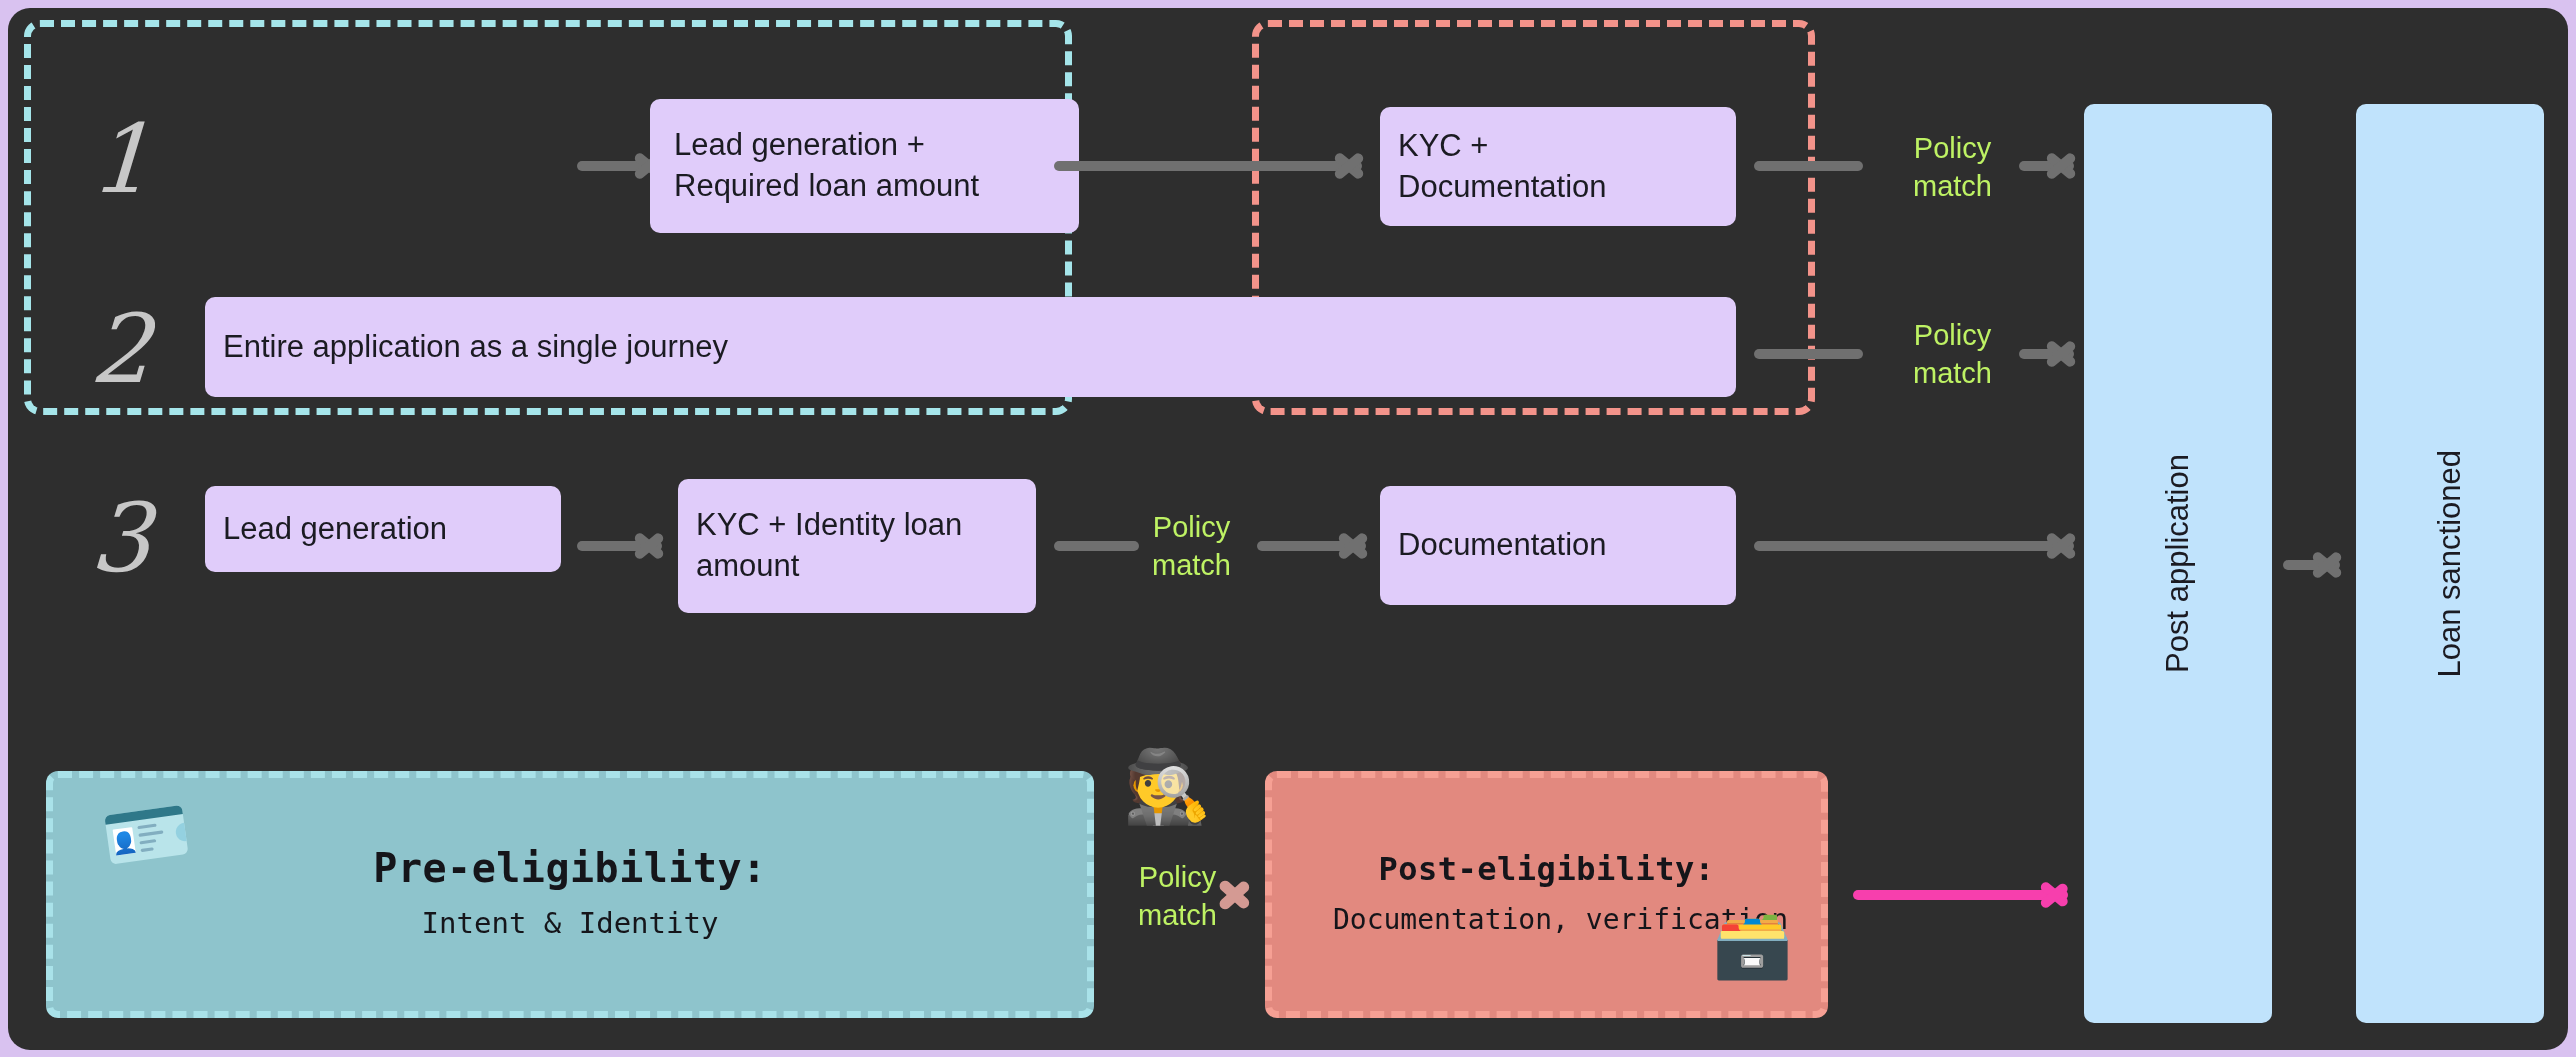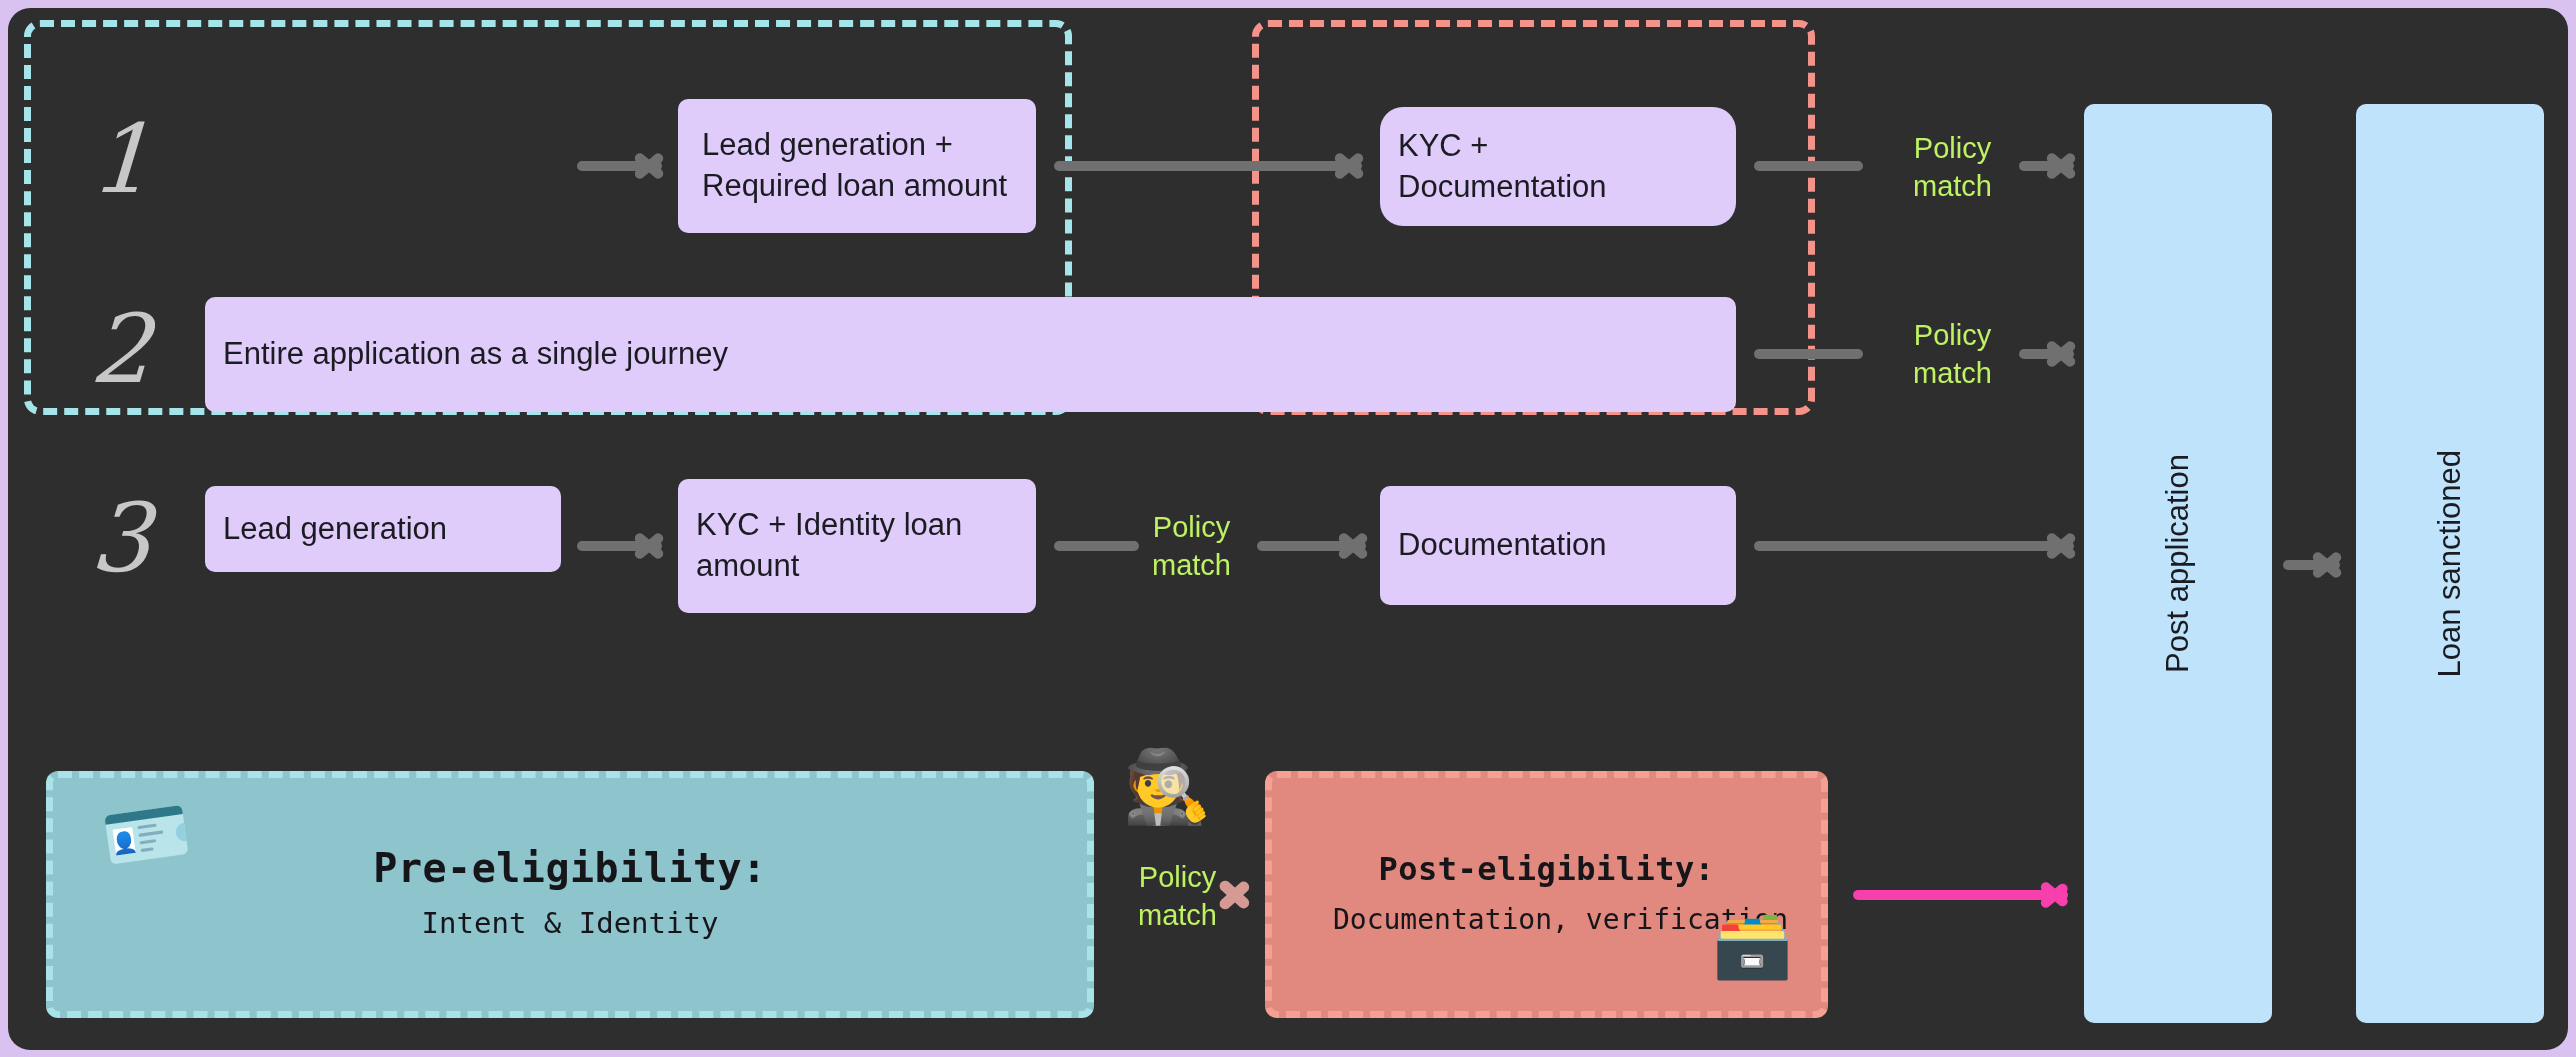--- a/index.html
+++ b/index.html
@@ -40,24 +40,24 @@
     box-sizing:border-box;
     display:flex;
     align-items:center;
     color:#1b1b22;
     font-size:31px;
     line-height:1.32;
     padding:0 18px;
   }
 
   #box-r1-c1 { left:197px;  top:99px; width:356px; height:119px; }
-  #box-r1-c2 { left:670px;  top:91px;  width:358px; height:134px;padding-left:24px; }
+  #box-r1-c2 { left:642px;  top:91px;  width:429px; height:134px;padding-left:24px; }
   #box-r1-c3 { left:1372px; top:99px; width:356px; height:119px; }
 
-  #box-r2    { left:197px;  top:289px; width:1531px;height:115px; }
+  #box-r2    { left:197px;  top:289px; width:1531px;height:100px; }
 
   #box-r3-c1 { left:197px;  top:478px; width:356px; height:86px; }
   #box-r3-c2 { left:670px;  top:471px; width:358px; height:134px; }
   #box-r3-c3 { left:1372px; top:478px; width:356px; height:119px; }
 
   
   .vbox{
     position:absolute;
     background:#c0e3fc;
     border-radius:10px;
@@ -195,21 +195,21 @@
     <div class="arrow" style="left:569px;top:158px;width:85px;">
       <div class="shaft"></div>
         <div class="head"></div>
     </div>
     <div class="pbox" id="box-r1-c2" style="white-space:pre-line;">Lead generation +
 Required loan amount</div>
     <div class="arrow" style="left:1046px;top:158px;width:308px;">
       <div class="shaft"></div>
         <div class="head"></div>
     </div>
-    <div class="pbox" id="box-r1-c3" style="white-space:pre-line;border-radius:23px;">KYC +
+    <div class="pbox" id="box-r1-c3" style="white-space:pre-line;">KYC +
 Documentation</div>
     <div class="stub" style="left:1746px;top:153px;width:109px;"></div>
     <div class="policy-label" style="left:1880px;top:121px;width:129px;">Policy
 match</div>
     <div class="arrow" style="left:2011px;top:158px;width:55px;">
       <div class="shaft"></div>
         <div class="head"></div>
     </div>
 
     <div class="pbox" id="box-r2">Entire application as a single journey</div>

